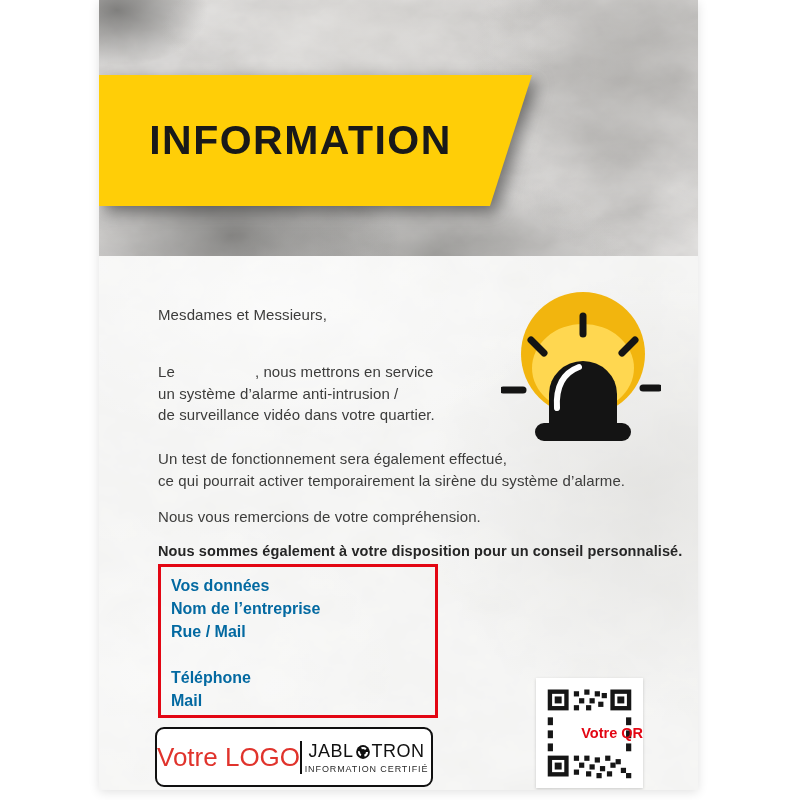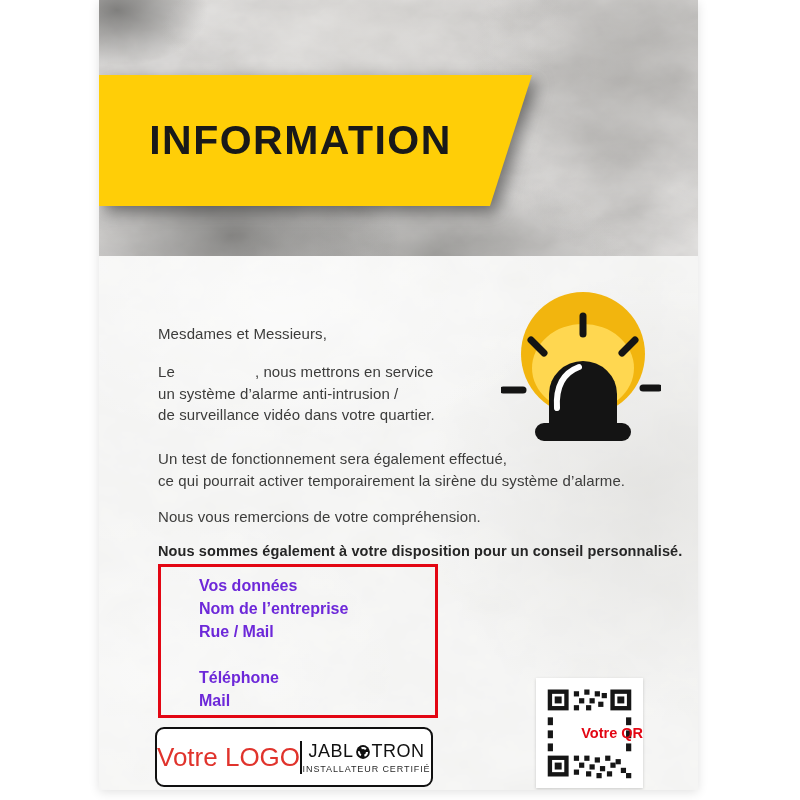--- a/index.html
+++ b/index.html
@@ -39,21 +39,21 @@
   .bt{position:absolute;left:59px;font-size:15px;line-height:21.5px;color:#3c3c3b;letter-spacing:.1px;white-space:nowrap;}
   .gap{display:inline-block;width:80px;}
   .bold-line{font-size:14.5px;font-weight:700;color:#262626;}
 
   
   .siren{position:absolute;left:402px;top:290px;width:160px;height:152px;}
 
   
   .contact{position:absolute;left:59px;top:564px;width:280px;height:154px;box-sizing:border-box;
            border:3px solid #E30613;padding:7px 0 0 10px;}
-  .cl{height:23px;font-size:16px;line-height:23px;font-weight:700;color:#6d28d9;white-space:nowrap;margin-left:28px;}
+  .cl{height:23px;font-size:16px;line-height:23px;font-weight:700;color:#0369a1;white-space:nowrap;}
 
   
   .logobox{position:absolute;left:56px;top:727px;width:278px;height:60px;box-sizing:border-box;
            background:#fff;border:2px solid #101010;border-radius:9px;display:flex;overflow:hidden;align-items:center;}
   .logobox .left{flex:0 0 133px;display:flex;align-items:center;justify-content:center;}
   .logobox .left span{font-size:26px;color:#E0332C;white-space:nowrap;}
   .logobox .right{flex:1;border-left:2px solid #101010;display:flex;flex-direction:column;
                   align-items:center;justify-content:center;}
   .brandline{display:flex;align-items:center;font-size:18px;font-weight:400;color:#111;letter-spacing:.5px;}
   .brandline svg{margin:1px 1px 0 1px;display:block;}
@@ -105,21 +105,21 @@
             <feFuncG type="linear" slope="0.10" intercept="0.88"></feFuncG>
             <feFuncB type="linear" slope="0.10" intercept="0.87"></feFuncB>
             <feFuncA type="linear" slope="0" intercept="1"></feFuncA>
           </feComponentTransfer>
         </filter>
         <rect width="599" height="534" filter="url(#paperNoise)"></rect>
       </svg>
       <div class="blotches"></div>
     </div>
 
-    <div class="bt" style="top:323px">Mesdames et Messieurs,</div>
+    <div class="bt" style="top:304px">Mesdames et Messieurs,</div>
 
     <div class="bt" style="top:361px">
       <span>Le</span><span class="gap"></span><span>, nous mettrons en service</span><br>
       <span>un système d’alarme anti-intrusion /</span><br>
       <span>de surveillance vidéo dans votre quartier.</span>
     </div>
 
     <div class="bt" style="top:448px">
       <span>Un test de fonctionnement sera également effectué,</span><br>
       <span>ce qui pourrait activer temporairement la sirène du système d’alarme.</span>
@@ -159,21 +159,21 @@
       </div>
       <div class="right">
         <div class="brandline">
           <span>JABL</span>
           <svg width="16" height="16" viewBox="0 0 20 20">
             <circle cx="10" cy="10" r="8.6" fill="#111111"></circle>
             <circle cx="10" cy="10" r="5" fill="none" stroke="#ffffff" stroke-width="2.6" stroke-dasharray="5.8 4.7"></circle>
           </svg>
           <span>TRON</span>
         </div>
-        <div class="brandsub">INSTALLATEUR CERTIFIÉ</div>
+        <div class="brandsub">INFORMATION CERTIFIÉ</div>
       </div>
     </div>
 
     <div class="qrcard">
       <svg width="87" height="92" viewBox="0 0 100 104">
         <g fill="#161616">
 
           <rect x="2" y="2" width="24" height="24"></rect>
             <rect x="7" y="7" width="14" height="14" fill="#fff"></rect>
             <rect x="10" y="10" width="8" height="8"></rect>

